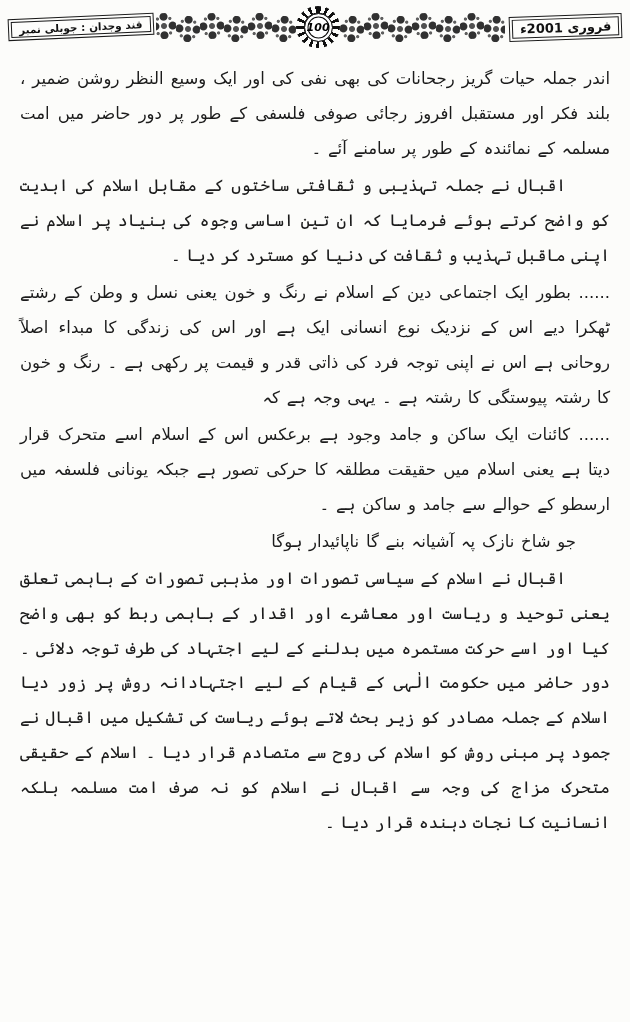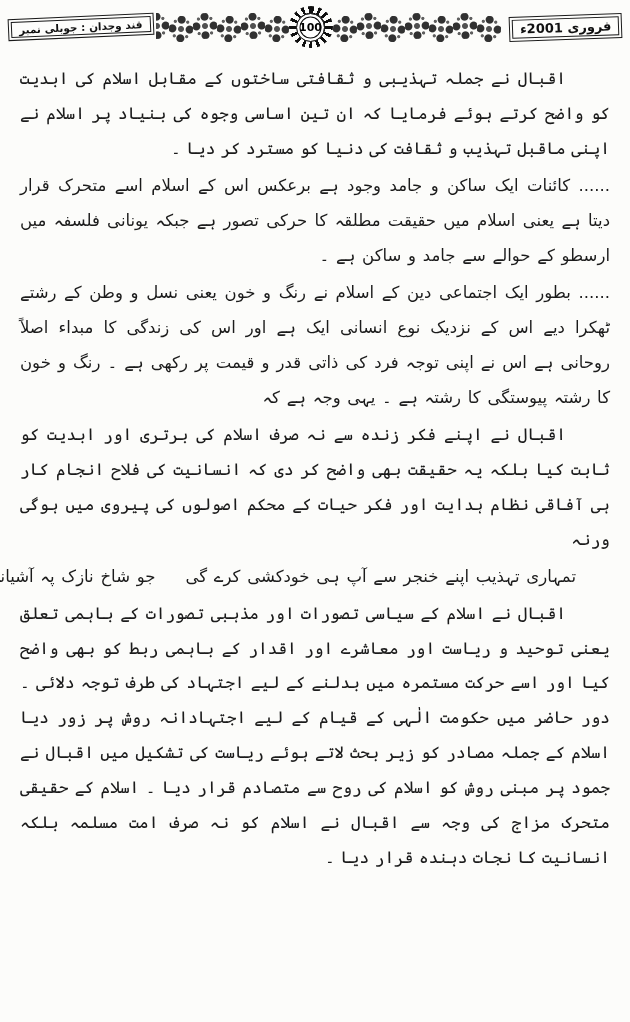--- a/index.html
+++ b/index.html
@@ -15,22 +15,22 @@
     display:flex;align-items:center;justify-content:space-between;
   }
   .hdr-box{
     border:4px double #1a1a1a;background:#fdfdfb;
     padding:1px 7px;white-space:nowrap;direction:rtl;
     font-weight:bold;color:#111;
   }
   .date-box{font-size:13px;transform:rotate(-2deg);margin-left:4px;}
   .issue-box{font-size:10.5px;transform:rotate(-2.5deg);margin-right:2px;}
   .ornament-strip{
-    flex:1;display:flex;align-items:center;justify-content:space-between;
-    height:42px;overflow:hidden;padding:0 4px;
+    flex:1;display:flex;align-items:center;justify-content:center;
+    height:42px;overflow:hidden;padding:0 4px;font-style:italic;
   }
   .motif{
     width:24px;height:26px;flex:0 0 auto;
     background:
       radial-gradient(circle at 50% 14%, #161616 3.5px, transparent 4.5px),
       radial-gradient(circle at 14% 50%, #161616 3.5px, transparent 4.5px),
       radial-gradient(circle at 86% 50%, #161616 3.5px, transparent 4.5px),
       radial-gradient(circle at 50% 86%, #161616 3.5px, transparent 4.5px),
       radial-gradient(circle at 50% 50%, #3a3a3a 2.5px, transparent 3.5px),
       radial-gradient(circle at 24% 22%, #4a4a4a 1.2px, transparent 2px),
@@ -98,26 +98,25 @@
       <span class="motif"></span>
       <span class="motif"></span>
 
     </div>
 
     <div class="hdr-box issue-box">قند وجدان : جوبلی نمبر</div>
   </div>
 
   <div class="body-text">
 
+    <p class="para">اندر جملہ حیات گریز رجحانات کی بھی نفی کی اور ایک وسیع النظر روشن ضمیر ، بلند فکر اور مستقبل افروز رجائی صوفی فلسفی کے طور پر دور حاضر میں امت مسلمہ کے نمائندہ کے طور پر سامنے آئے ۔</p>
     <p class="para indent">اقبال نے جملہ تہذیبی و ثقافتی ساختوں کے مقابل اسلام کی ابدیت کو واضح کرتے ہوئے فرمایا کہ ان تین اساسی وجوہ کی بنیاد پر اسلام نے اپنی ماقبل تہذیب و ثقافت کی دنیا کو مسترد کر دیا ۔</p>
+    <p class="para">...... بطور ایک اجتماعی دین کے اسلام نے رنگ و خون یعنی نسل و وطن کے رشتے ٹھکرا دیے اس کے نزدیک نوع انسانی ایک ہے اور اس کی زندگی کا مبداء اصلاً روحانی ہے اس نے اپنی توجہ فرد کی ذاتی قدر و قیمت پر رکھی ہے ۔ رنگ و خون کا رشتہ پیوستگی کا رشتہ ہے ۔ یہی وجہ ہے کہ</p>
     <p class="para">...... کائنات ایک ساکن و جامد وجود ہے برعکس اس کے اسلام اسے متحرک قرار دیتا ہے یعنی اسلام میں حقیقت مطلقہ کا حرکی تصور ہے جبکہ یونانی فلسفہ میں ارسطو کے حوالے سے جامد و ساکن ہے ۔</p>
-    <p class="para">...... بطور ایک اجتماعی دین کے اسلام نے رنگ و خون یعنی نسل و وطن کے رشتے ٹھکرا دیے اس کے نزدیک نوع انسانی ایک ہے اور اس کی زندگی کا مبداء اصلاً روحانی ہے اس نے اپنی توجہ فرد کی ذاتی قدر و قیمت پر رکھی ہے ۔ رنگ و خون کا رشتہ پیوستگی کا رشتہ ہے ۔ یہی وجہ ہے کہ</p>
-    <p class="para indent">اقبال نے اپنے فکر زندہ سے نہ صرف اسلام کی برتری اور ابدیت کو ثابت کیا بلکہ یہ حقیقت بھی واضح کر دی کہ انسانیت کی فلاح انجام کار ہی آفاقی نظام ہدایت اور فکر حیات کے محکم اصولوں کی پیروی میں ہوگی ورنہ</p>
 
     <div class="couplet">
-      <span>تمہاری تہذیب اپنے خنجر سے آپ ہی خودکشی کرے گی</span>
       <span>جو شاخ نازک پہ آشیانہ بنے گا ناپائیدار ہوگا</span>
     </div>
 
     <p class="para indent">اقبال نے اسلام کے سیاسی تصورات اور مذہبی تصورات کے باہمی تعلق یعنی توحید و ریاست اور معاشرے اور اقدار کے باہمی ربط کو بھی واضح کیا اور اسے حرکت مستمرہ میں بدلنے کے لیے اجتہاد کی طرف توجہ دلائی ۔ دور حاضر میں حکومت الٰہی کے قیام کے لیے اجتہادانہ روش پر زور دیا اسلام کے جملہ مصادر کو زیر بحث لاتے ہوئے ریاست کی تشکیل میں اقبال نے جمود پر مبنی روش کو اسلام کی روح سے متصادم قرار دیا ۔ اسلام کے حقیقی متحرک مزاج کی وجہ سے اقبال نے اسلام کو نہ صرف امت مسلمہ بلکہ انسانیت کا نجات دہندہ قرار دیا ۔</p>
 
   </div>
 </div>
 
 </body></html>

